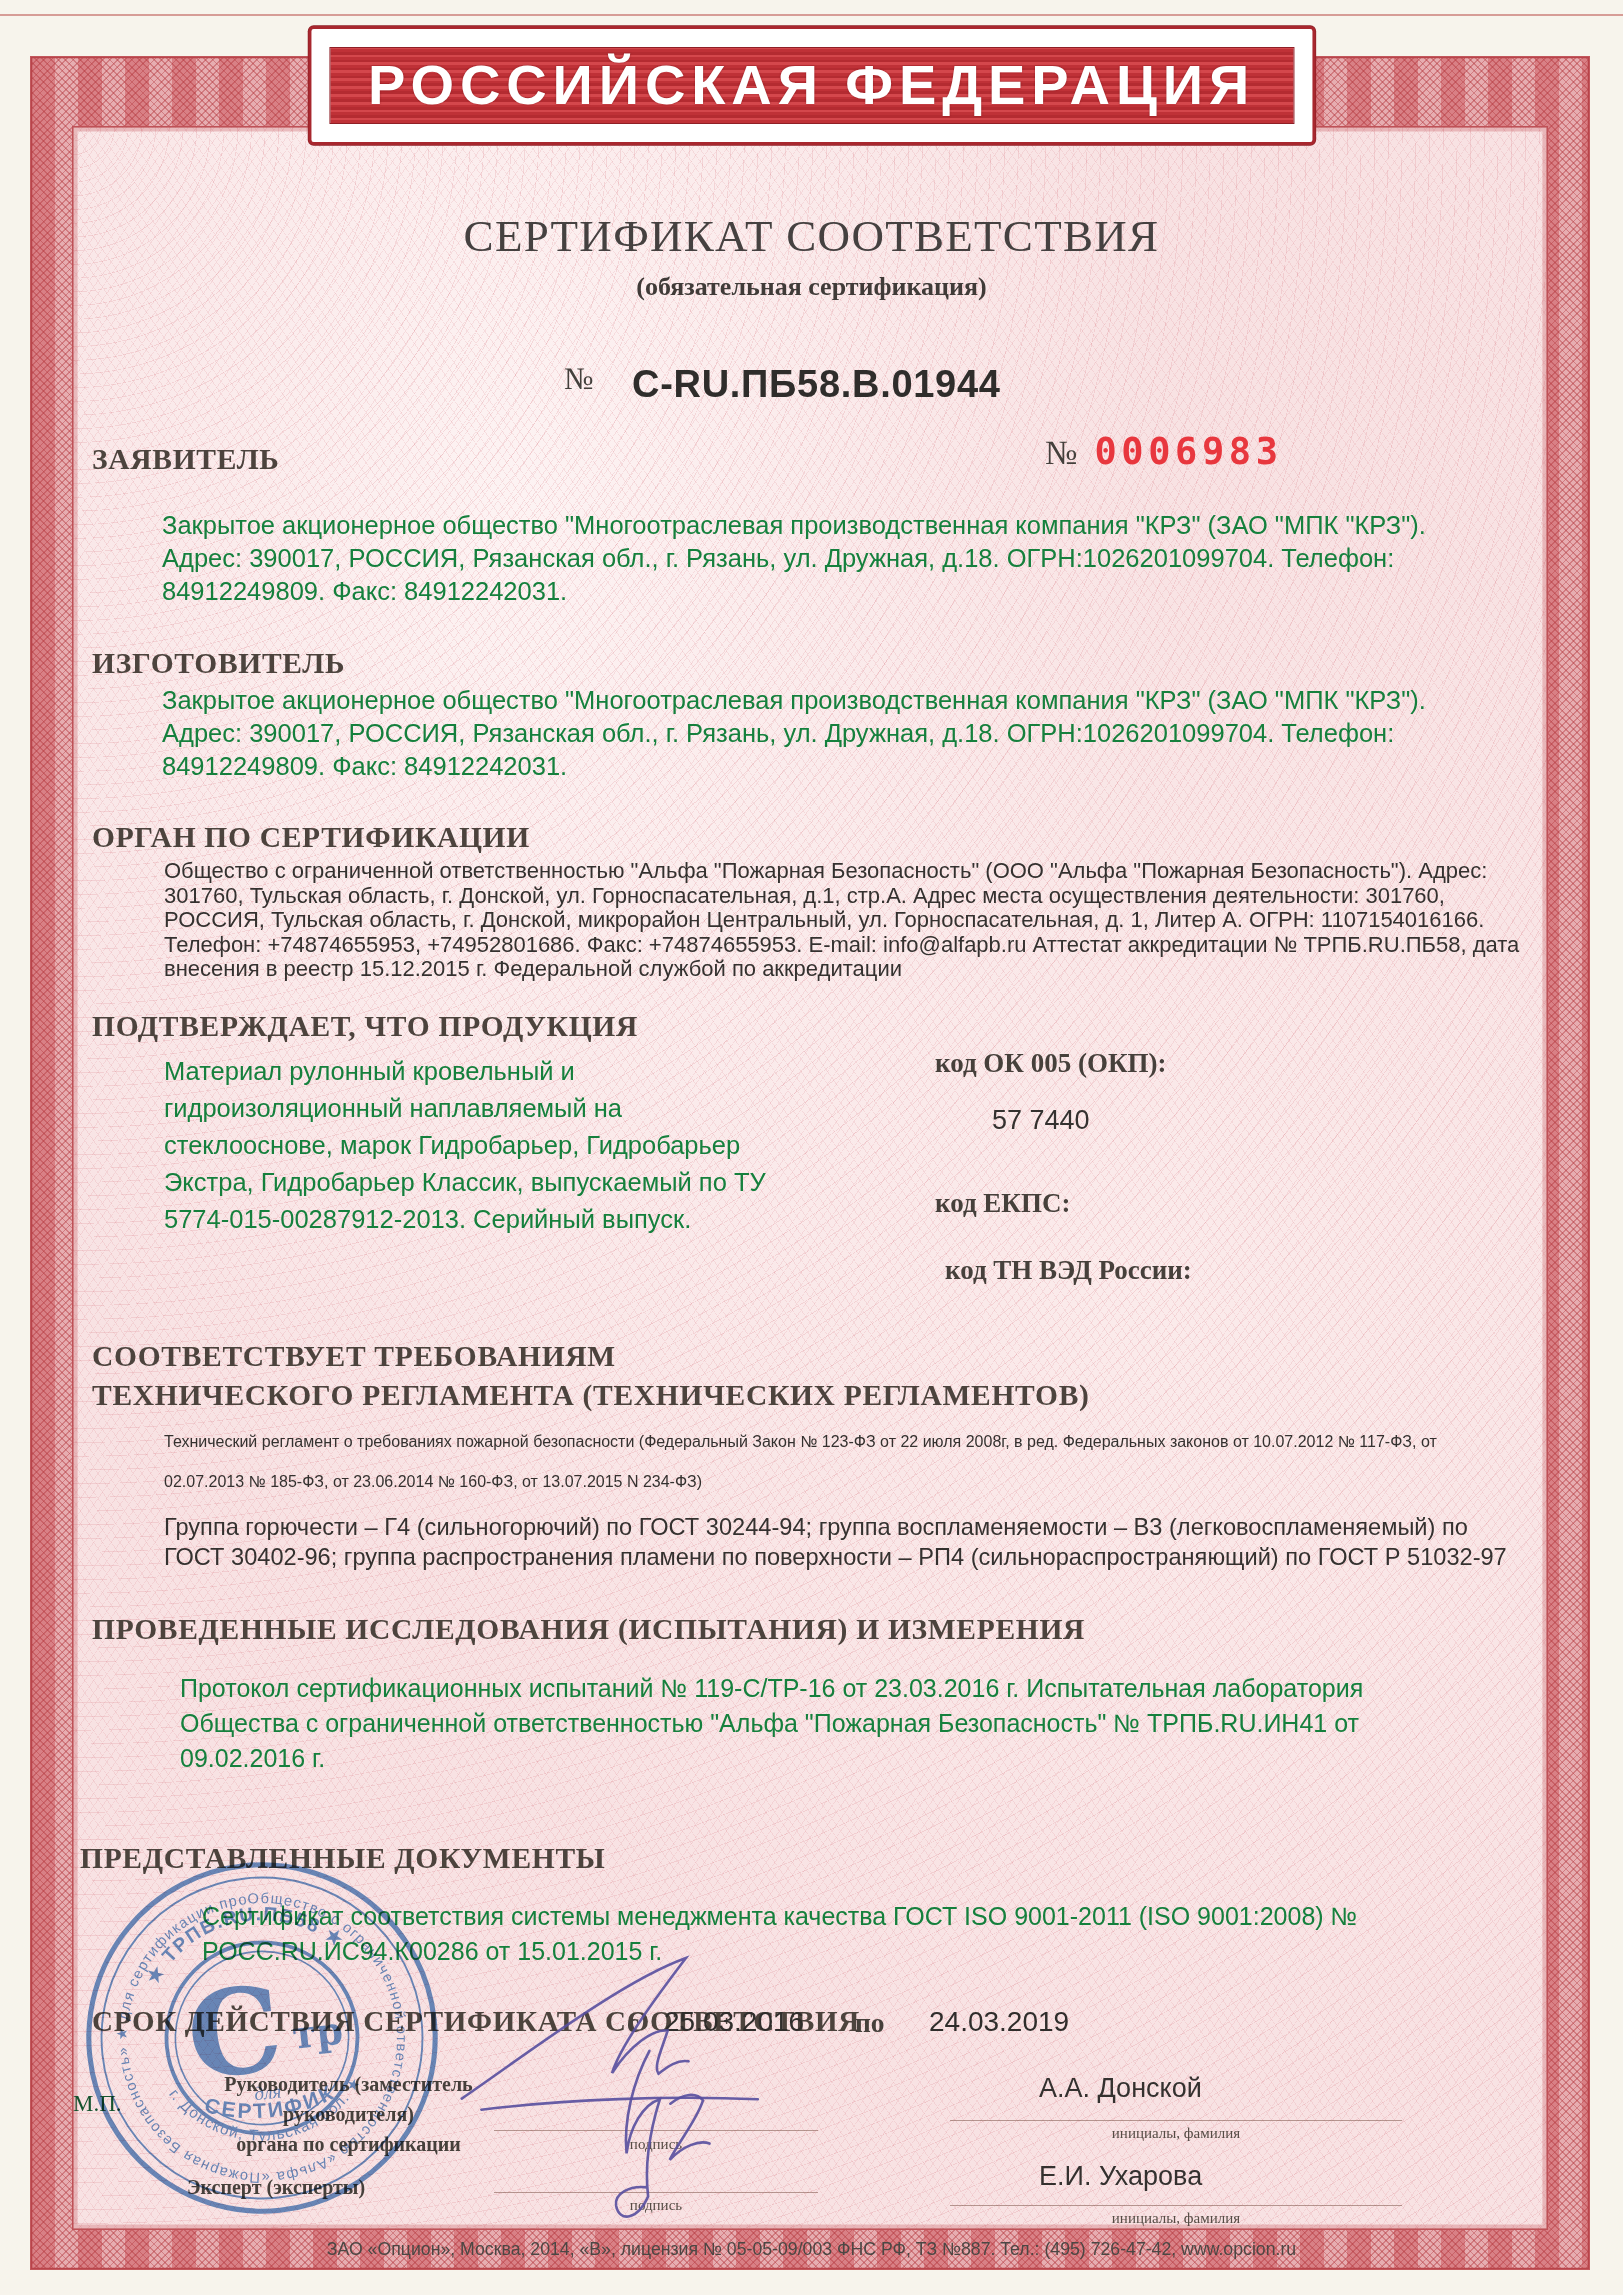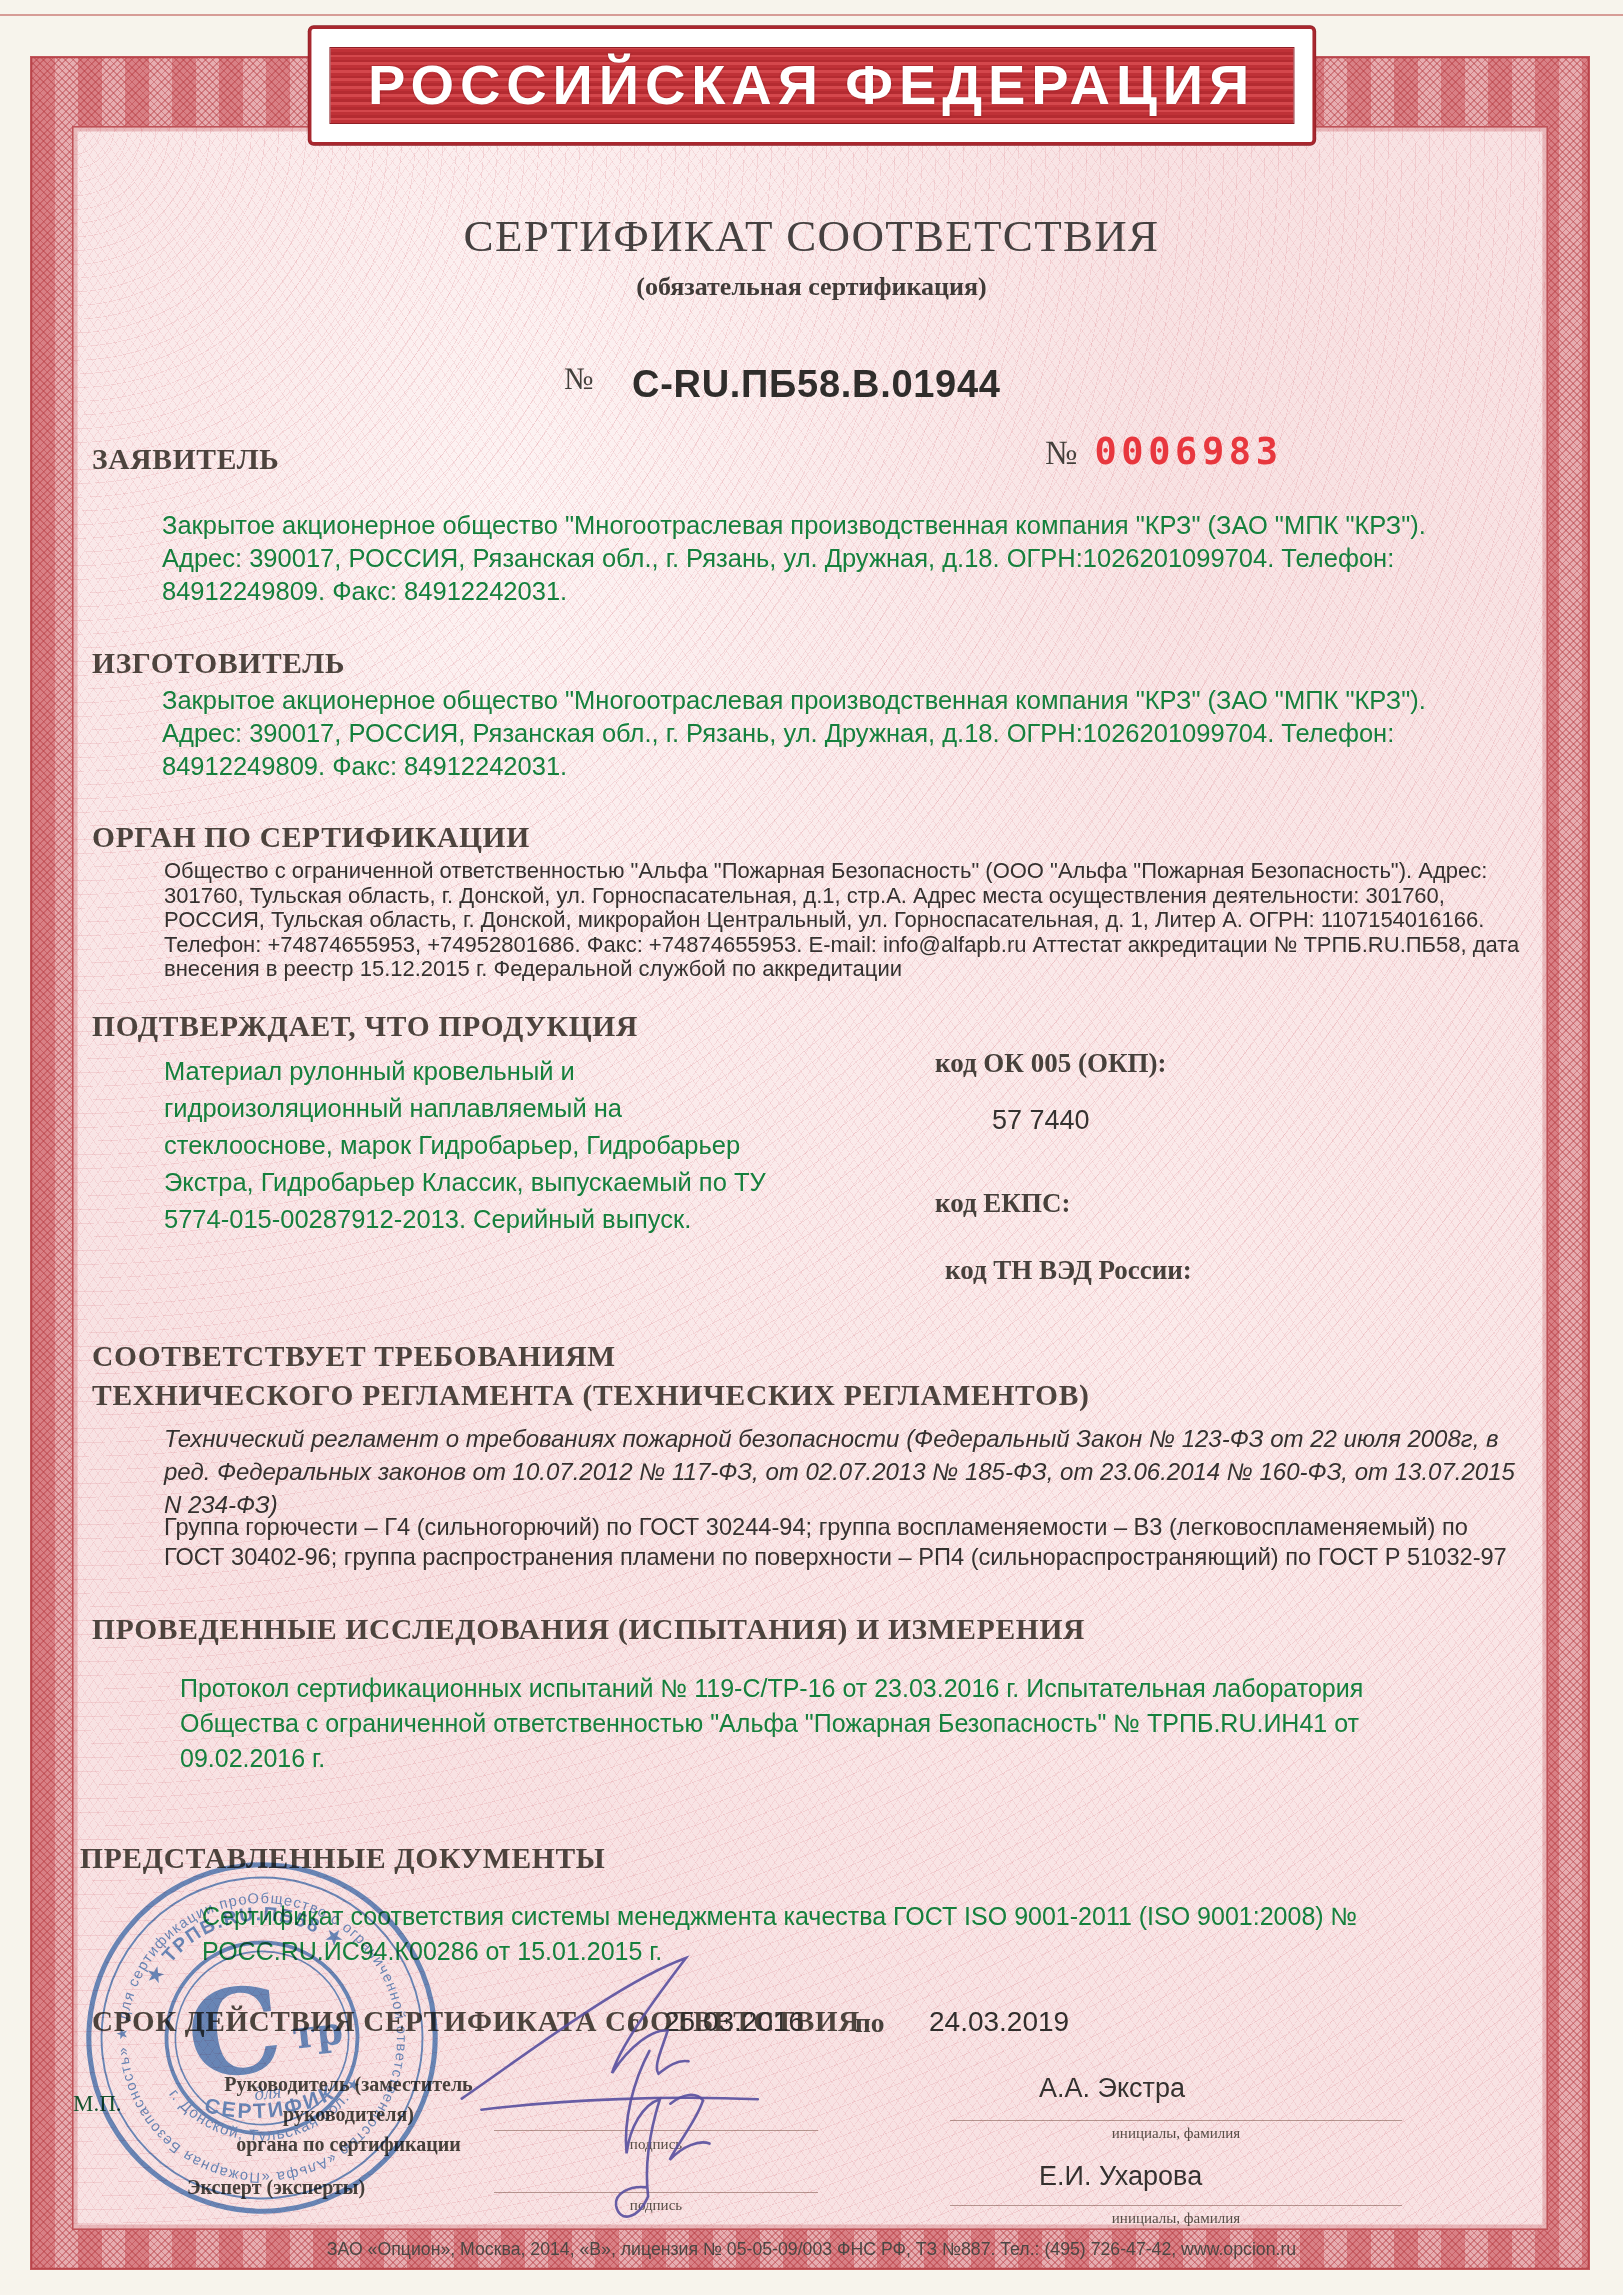--- a/index.html
+++ b/index.html
@@ -122,42 +122,42 @@
 
   <div class="abs sec-head" style="left:92px;top:978px;">ПОДТВЕРЖДАЕТ, ЧТО ПРОДУКЦИЯ</div>
   <div class="abs body-text" style="left:164px;top:1021px;width:628px;line-height:37px;">Материал рулонный кровельный и гидроизоляционный наплавляемый на стеклооснове, марок Гидробарьер, Гидробарьер Экстра, Гидробарьер Классик, выпускаемый по ТУ 5774-015-00287912-2013. Серийный выпуск.</div>
   <div class="abs code-label" style="left:935px;top:1016px;">код ОК 005 (ОКП):</div>
   <div class="abs code-value" style="left:992px;top:1073px;">57 7440</div>
   <div class="abs code-label" style="left:935px;top:1156px;">код ЕКПС:</div>
   <div class="abs code-label" style="left:945px;top:1223px;">код ТН ВЭД России:</div>
 
   <div class="abs sec-head" style="left:92px;top:1308px;">СООТВЕТСТВУЕТ ТРЕБОВАНИЯМ</div>
   <div class="abs sec-head" style="left:92px;top:1347px;">ТЕХНИЧЕСКОГО РЕГЛАМЕНТА (ТЕХНИЧЕСКИХ РЕГЛАМЕНТОВ)</div>
-  <div class="abs" style="left:164px;top:1390px;width:1355px;font-size:24px;line-height:33px;color:#34312f;font-style:italic;">Технический регламент о требованиях пожарной безопасности (Федеральный Закон № 123-ФЗ от 22 июля 2008г, в ред. Федеральных законов от 10.07.2012 № 117-ФЗ, от 02.07.2013 № 185-ФЗ, от 23.06.2014 № 160-ФЗ, от 13.07.2015 N 234-ФЗ)</div>
+  <div class="abs" style="left:164px;top:1390px;width:1355px;font-size:16px;line-height:40px;color:#34312f;">Технический регламент о требованиях пожарной безопасности (Федеральный Закон № 123-ФЗ от 22 июля 2008г, в ред. Федеральных законов от 10.07.2012 № 117-ФЗ, от 02.07.2013 № 185-ФЗ, от 23.06.2014 № 160-ФЗ, от 13.07.2015 N 234-ФЗ)</div>
   <div class="abs" style="left:164px;top:1481px;width:1355px;font-size:23.6px;line-height:29.5px;color:#34312f;">Группа горючести – Г4 (сильногорючий) по ГОСТ 30244-94; группа воспламеняемости – В3 (легковоспламеняемый) по ГОСТ 30402-96;  группа распространения пламени по поверхности – РП4 (сильнораспространяющий) по ГОСТ Р 51032-97</div>
 
   <div class="abs sec-head" style="left:92px;top:1581px;">ПРОВЕДЕННЫЕ ИССЛЕДОВАНИЯ (ИСПЫТАНИЯ) И ИЗМЕРЕНИЯ</div>
   <div class="abs body-text" style="left:180px;top:1639px;width:1263px;line-height:35px;font-size:25px;">Протокол сертификационных испытаний № 119-С/ТР-16 от 23.03.2016 г. Испытательная лаборатория Общества с ограниченной ответственностью "Альфа "Пожарная Безопасность" № ТРПБ.RU.ИН41 от 09.02.2016 г.</div>
 
   <div class="abs sec-head" style="left:80px;top:1810px;">ПРЕДСТАВЛЕННЫЕ ДОКУМЕНТЫ</div>
   <div class="abs body-text" style="left:202px;top:1867px;width:1306px;line-height:35px;font-size:25px;">Сертификат соответствия системы менеджмента качества ГОСТ ISO 9001-2011 (ISO 9001:2008) № РОСС.RU.ИС94.К00286 от 15.01.2015 г.</div>
 
   <div class="abs sec-head validity-head">СРОК ДЕЙСТВИЯ СЕРТИФИКАТА СООТВЕТСТВИЯ</div>
   <div class="abs validity-word" style="left:627px;top:1975px;">с</div>
   <div class="abs validity-date" style="left:664px;top:1974px;">25.03.2016</div>
   <div class="abs validity-word" style="left:855px;top:1975px;">по</div>
   <div class="abs validity-date" style="left:929px;top:1974px;">24.03.2019</div>
 
   <div class="abs role" style="left:175px;top:2037px;width:347px;">
     <div>Руководитель (заместитель руководителя)</div>
     <div>органа по сертификации</div>
   </div>
   <div class="abs sig-line" style="left:494px;top:2098px;width:324px;"></div>
   <div class="abs caption" style="left:494px;top:2104px;width:324px;">подпись</div>
-  <div class="abs person-name" style="left:1039px;top:2041px;">А.А. Экстра</div>
+  <div class="abs person-name" style="left:1039px;top:2041px;">А.А. Донской</div>
   <div class="abs sig-line" style="left:950px;top:2088px;width:452px;"></div>
   <div class="abs caption" style="left:950px;top:2093px;width:452px;">инициалы, фамилия</div>
 
   <div class="abs mp" style="left:73px;top:2059px;">М.П.</div>
 
   <div class="abs role" style="left:187px;top:2140px;width:275px;text-align:left;">Эксперт (эксперты)</div>
   <div class="abs sig-line" style="left:494px;top:2160px;width:324px;"></div>
   <div class="abs caption" style="left:494px;top:2165px;width:324px;">подпись</div>
   <div class="abs person-name" style="left:1039px;top:2129px;">Е.И. Ухарова</div>
   <div class="abs sig-line" style="left:950px;top:2173px;width:452px;"></div>

